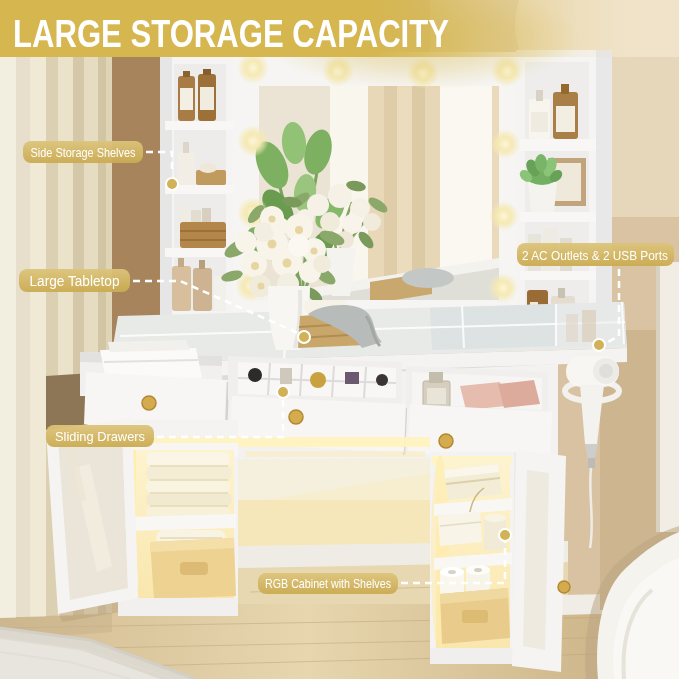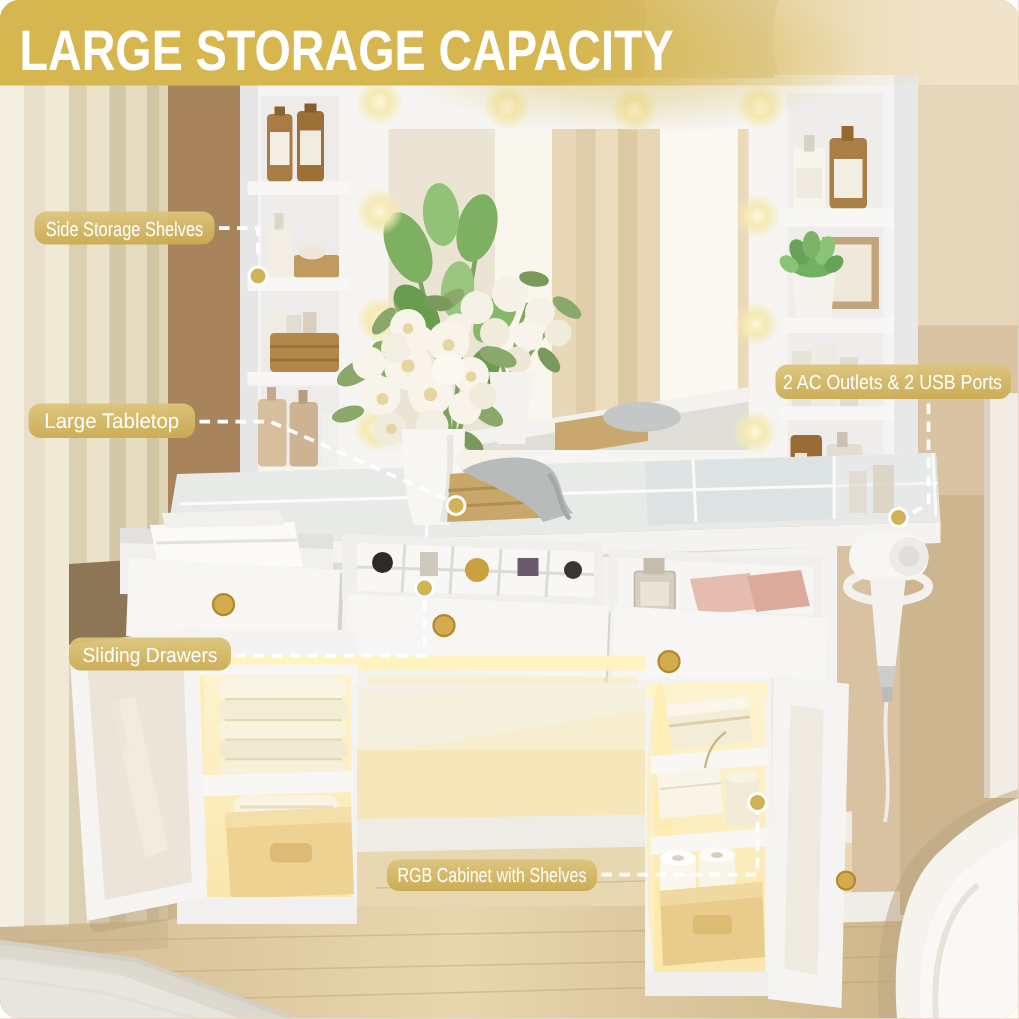--- a/index.html
+++ b/index.html
@@ -1,16 +1,16 @@
 <!DOCTYPE html>
 <html><head>
 <meta charset="utf-8">
 <style>
   html,body{margin:0;padding:0;}
-  #stage{position:relative;width:679px;height:679px;overflow:hidden;background:#d9c2a1;font-family:"Liberation Sans",sans-serif;border-radius:13px;}
+  #stage{position:relative;width:679px;height:679px;overflow:hidden;background:#d9c2a1;font-family:"Liberation Sans",sans-serif;}
   svg{display:block;}
 </style>
 </head>
 <body>
 <div id="stage">
 <svg width="679" height="679" viewBox="0 0 679 679">
 <defs>
   <radialGradient id="bandWash" cx="0.5" cy="0.5" r="0.5">
     <stop offset="0" stop-color="#d9bc58" stop-opacity="0.55"></stop>
     <stop offset="0.55" stop-color="#d9bc58" stop-opacity="0.3"></stop>

